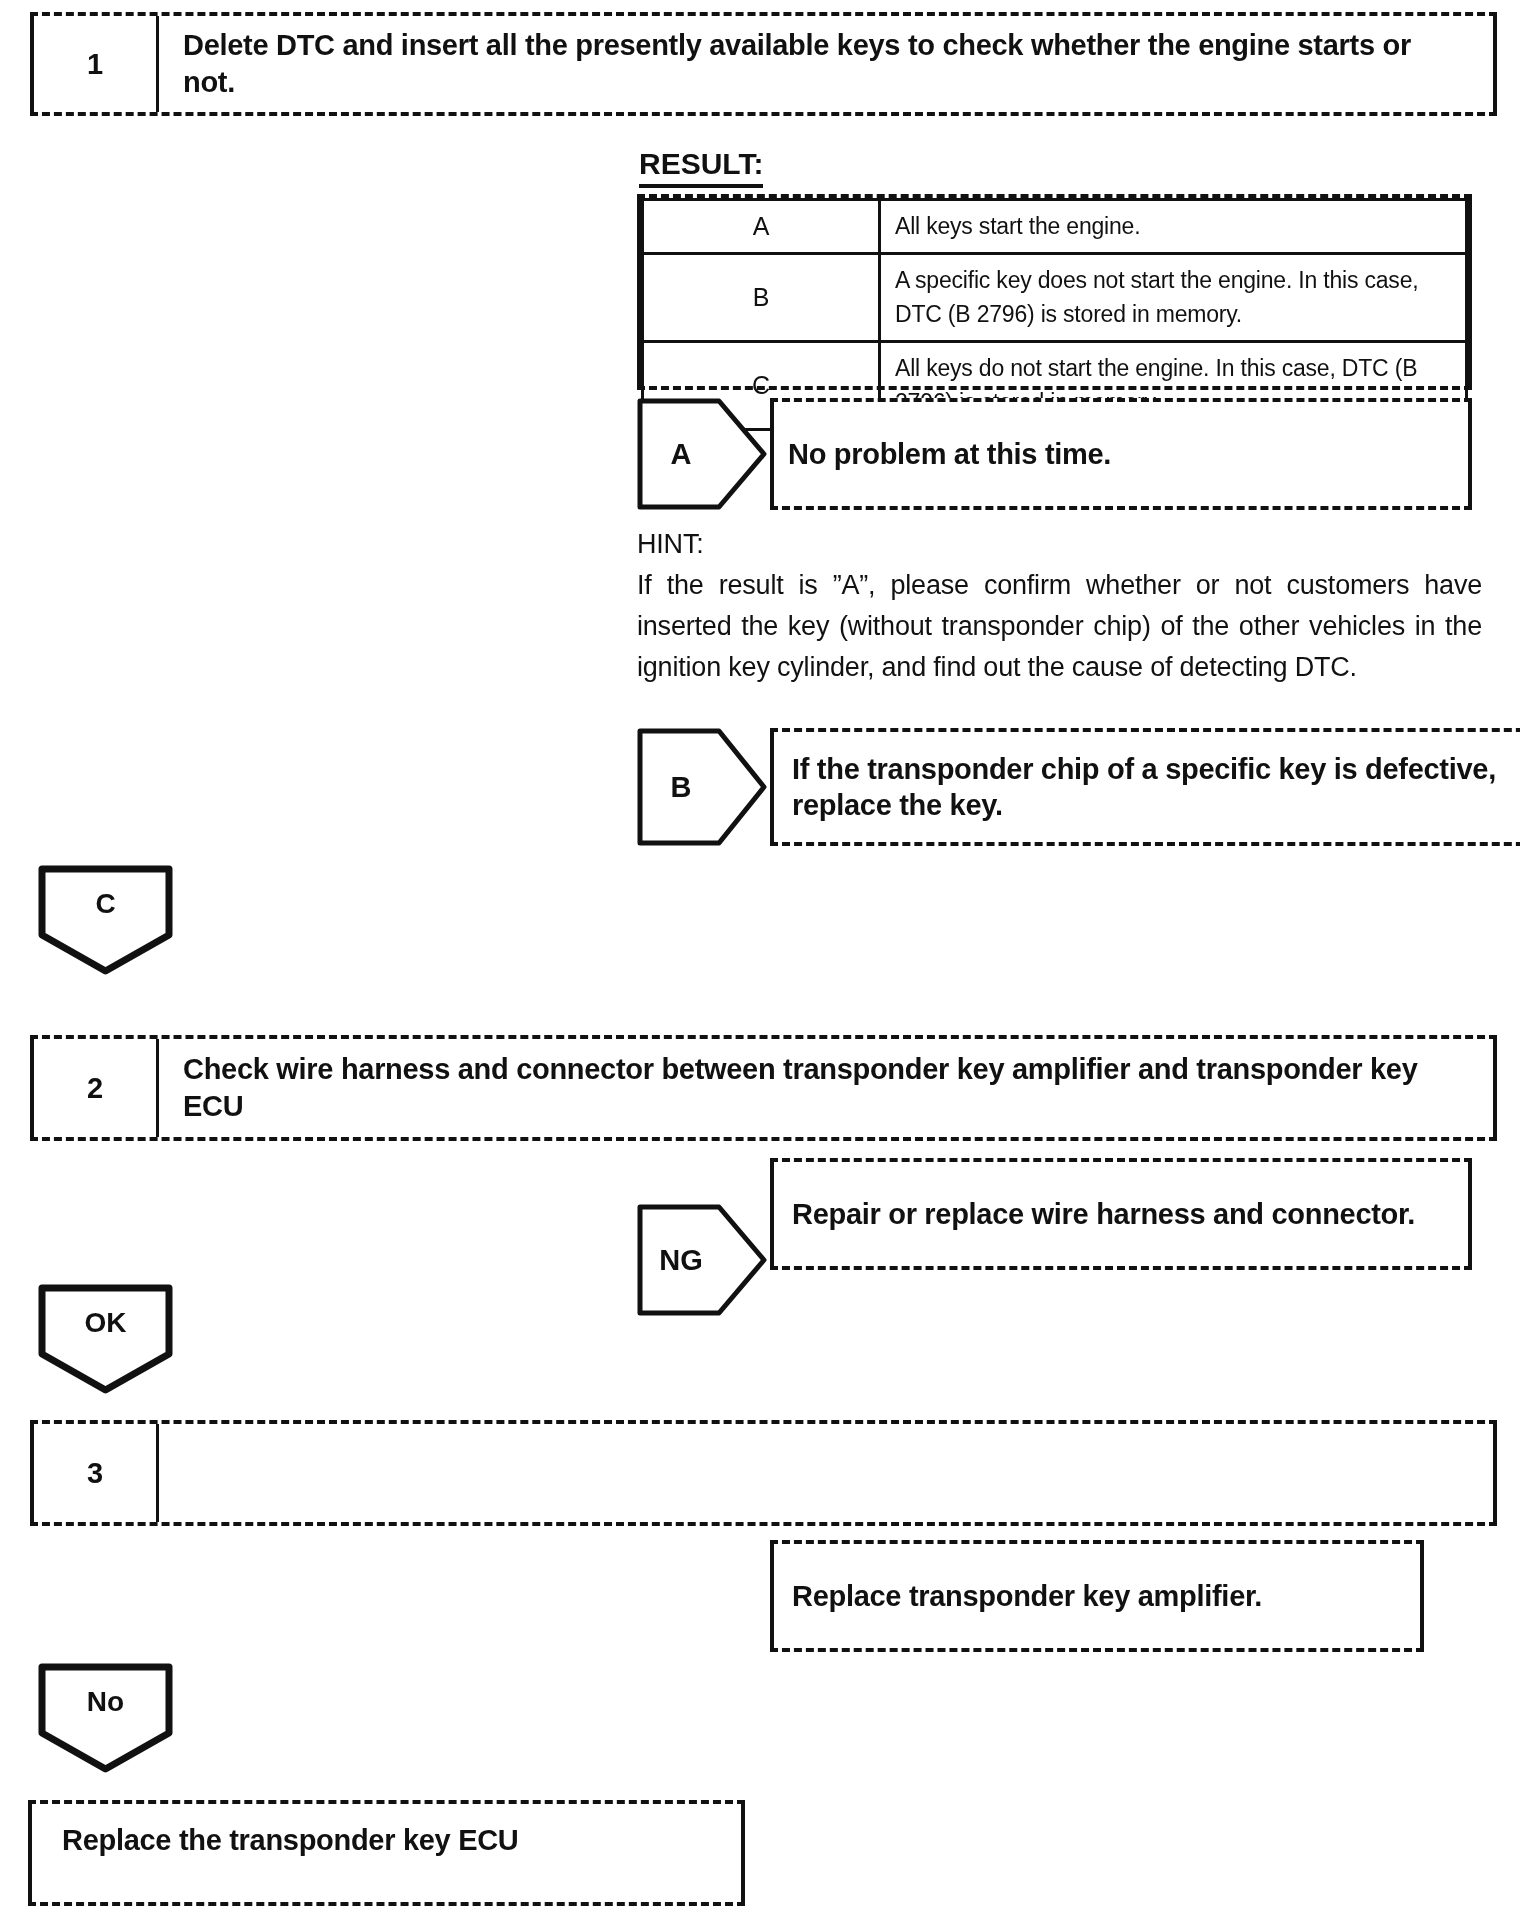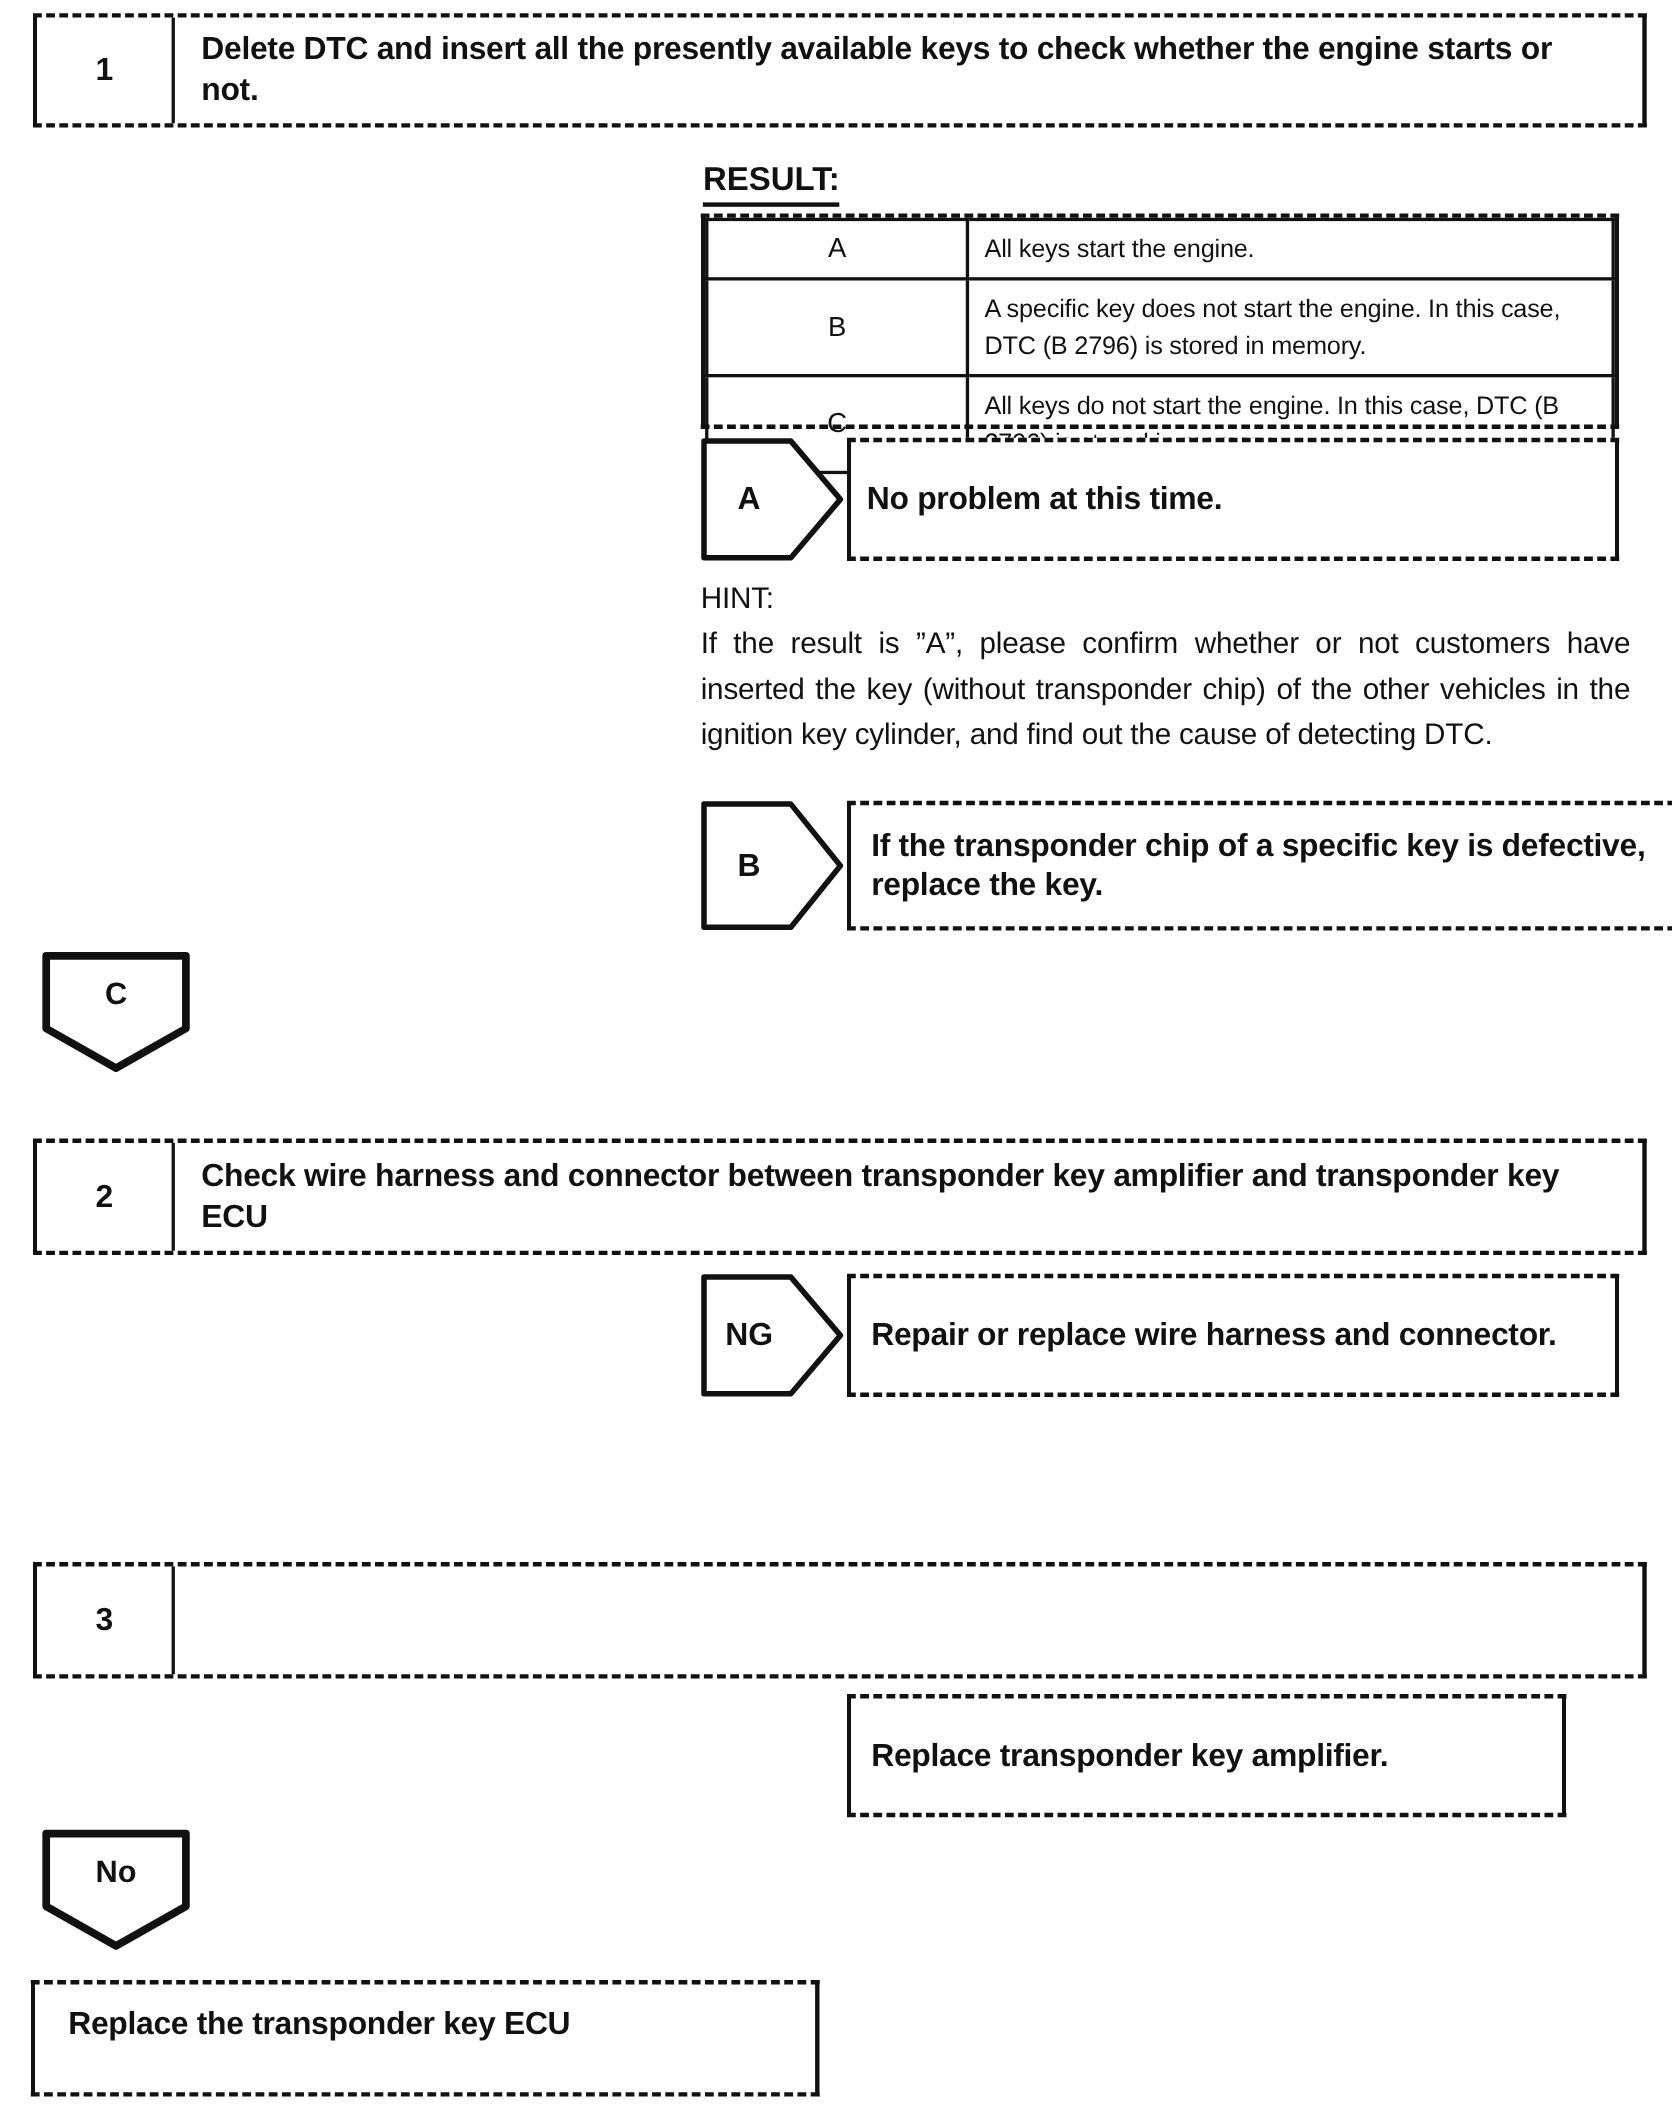--- a/index.html
+++ b/index.html
@@ -152,30 +152,36 @@
       <polygon points="5,5 132,5 132,71 68.5,107 5,71" fill="#fff" stroke="#111" stroke-width="7" stroke-linejoin="round"></polygon>
     </svg>
     <span class="lbl">C</span>
   </div>
 
   <div class="dashbox step" style="left:30px; top:1035px; width:1467px; height:106px;">
     <div class="step-num">2</div>
     <div class="step-title">Check wire harness and connector between transponder key amplifier and transponder key ECU</div>
   </div>
 
-  <div class="pent" style="left:637px; top:1158px;">
+  <div class="pent" style="left:637px; top:1204px;">
     <svg width="130" height="112" viewBox="0 0 130 112">
       <polygon points="3,3 82,3 127,56 82,109 3,109" fill="#fff" stroke="#111" stroke-width="5" stroke-linejoin="round"></polygon>
     </svg>
     <span class="lbl">NG</span>
   </div>
   <div class="dashbox action" style="left:770px; top:1158px; width:702px; height:112px;">
     <span>Repair or replace wire harness and connector.</span>
   </div>
 
+  <div class="flag" style="left:37px; top:1283px;">
+    <svg width="137" height="112" viewBox="0 0 137 112">
+      <polygon points="5,5 132,5 132,71 68.5,107 5,71" fill="#fff" stroke="#111" stroke-width="7" stroke-linejoin="round"></polygon>
+    </svg>
+    <span class="lbl">OK</span>
+  </div>
 
   <div class="dashbox step" style="left:30px; top:1420px; width:1467px; height:106px;">
     <div class="step-num">3</div>
   </div>
 
   <div class="dashbox action" style="left:770px; top:1540px; width:654px; height:112px;">
     <span>Replace transponder key amplifier.</span>
   </div>
 
   <div class="flag" style="left:37px; top:1662px;">

